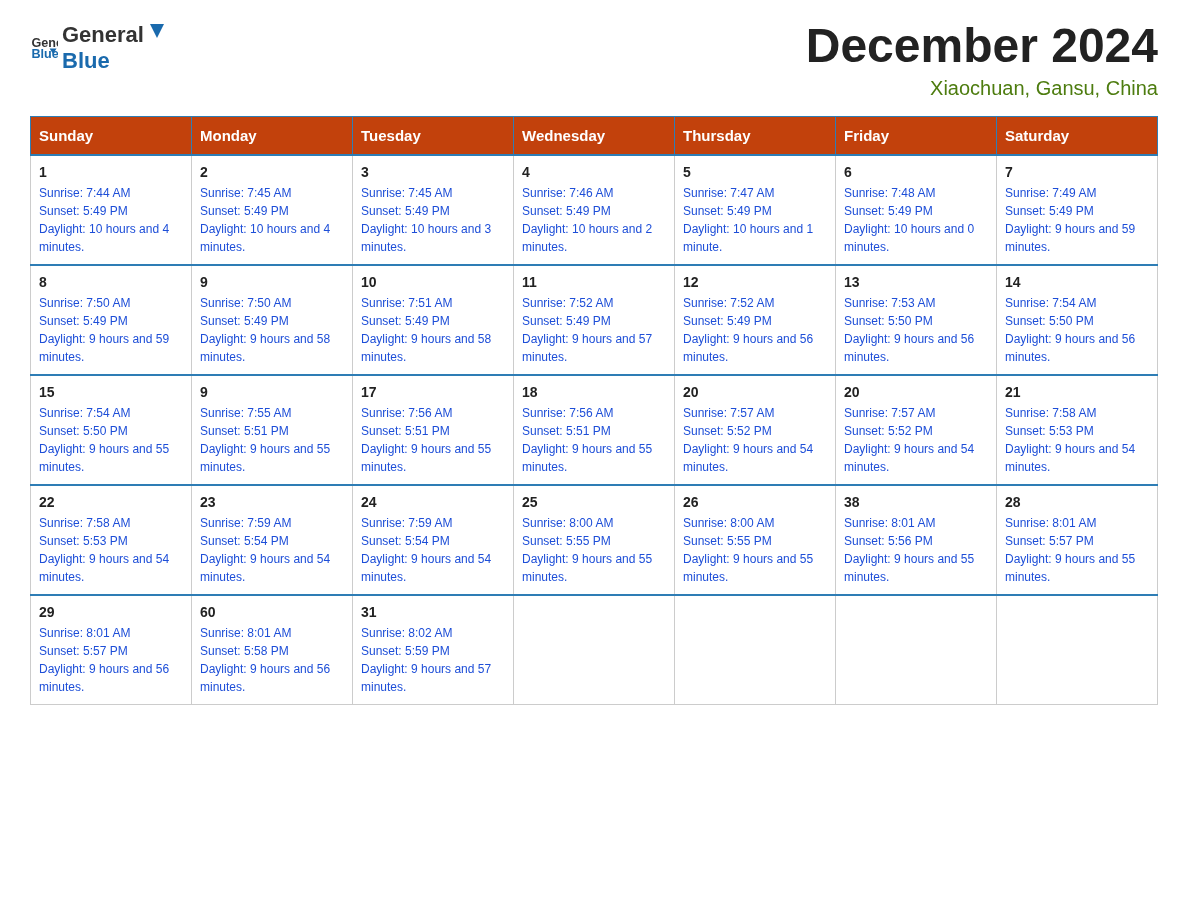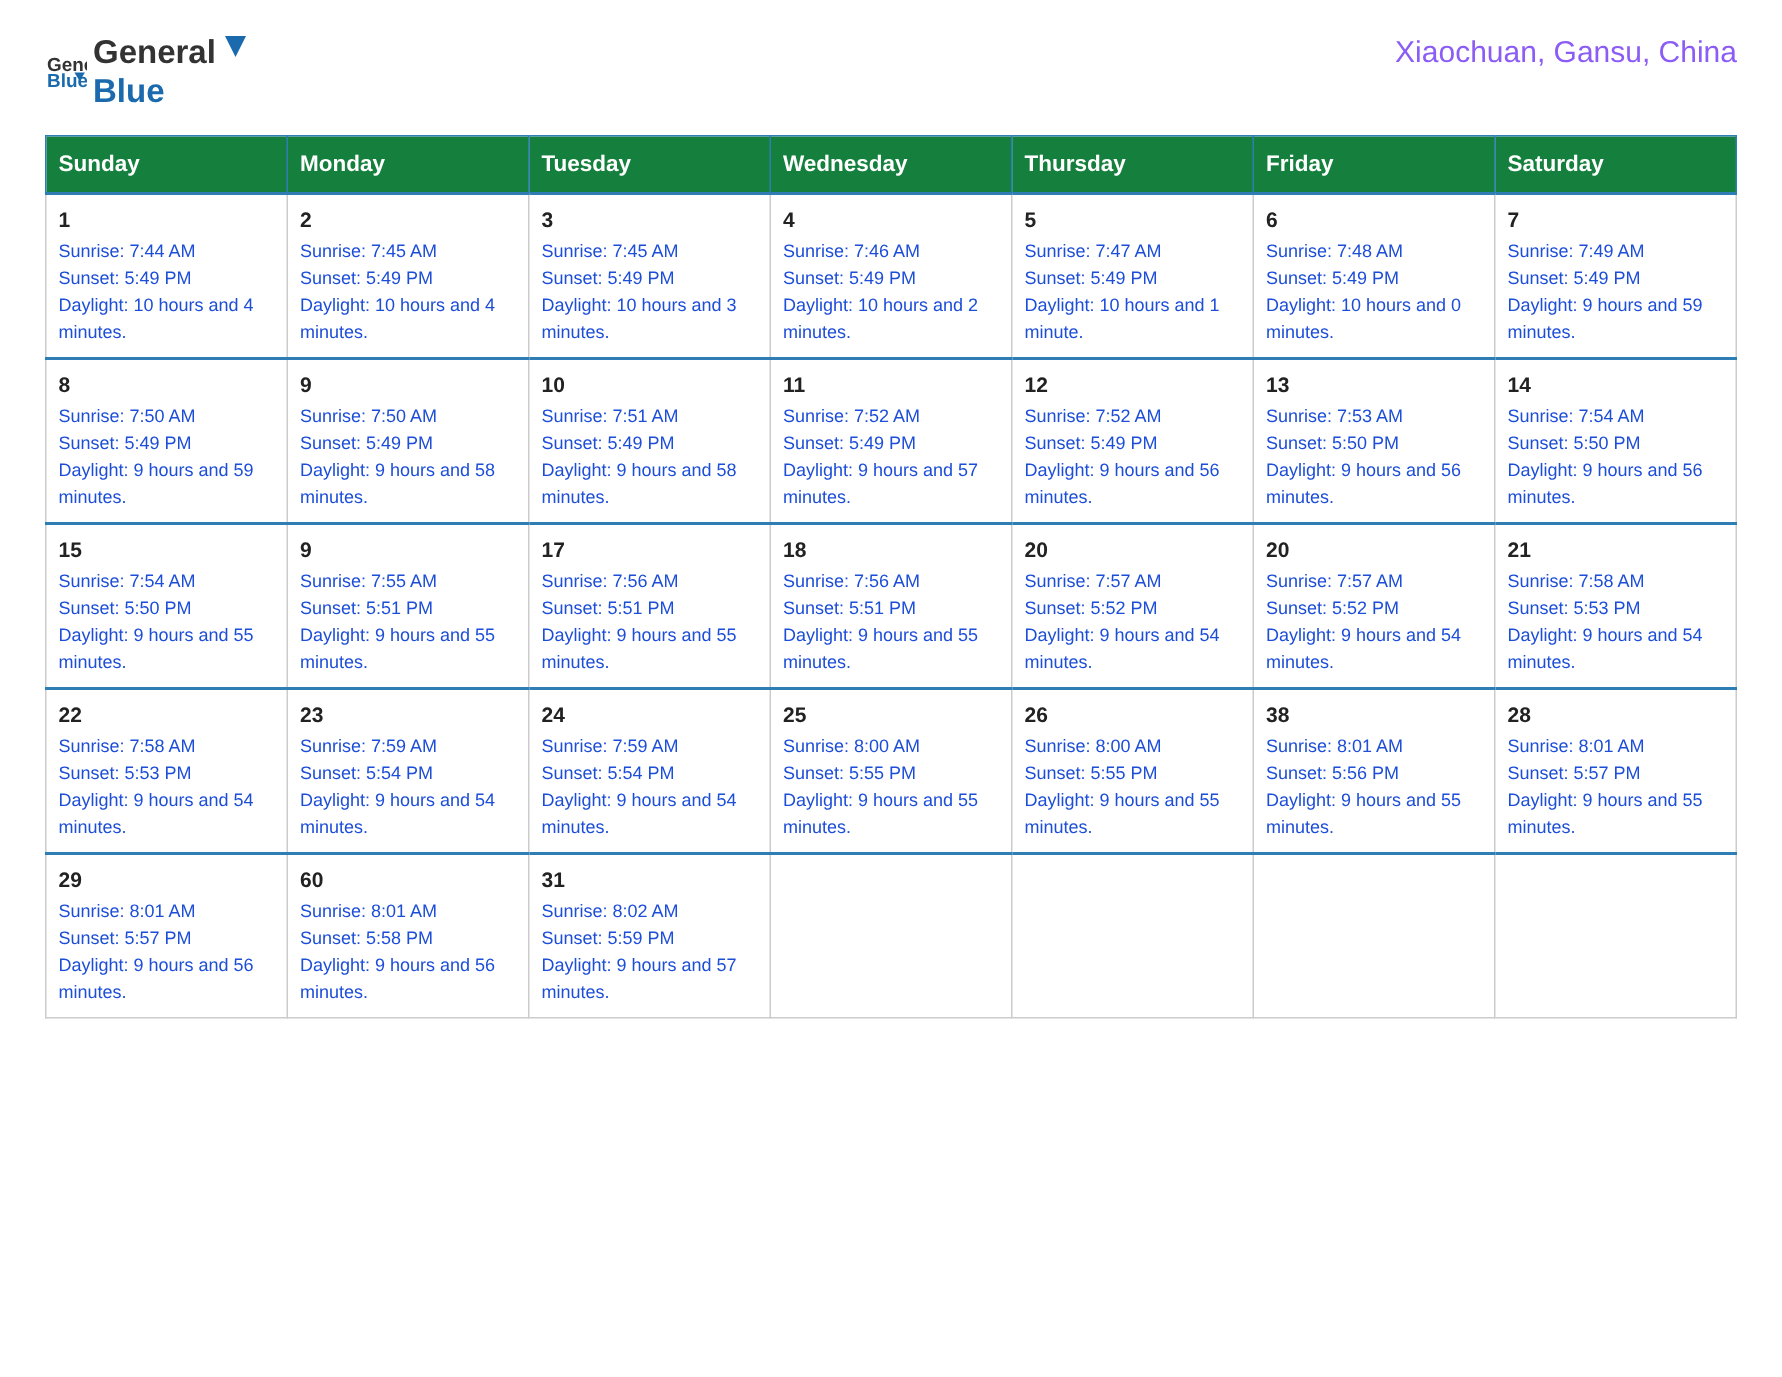--- a/index.html
+++ b/index.html
@@ -39,30 +39,30 @@
       text-align: right;
     }
     .month-title {
       font-size: 48px;
       font-weight: bold;
       color: #222;
       line-height: 1.1;
     }
     .location-subtitle {
       font-size: 20px;
-      color: #8b5cf6;
+      color: #4d7c0f;
       margin-top: 4px;
     }
     table {
       width: 100%;
       border-collapse: collapse;
       table-layout: fixed;
     }
     thead tr th {
-      background-color: #15803d;
+      background-color: #c2410c;
       color: #fff;
       font-size: 15px;
       font-weight: bold;
       padding: 10px 8px;
       text-align: left;
       border: 1px solid #2e7db5;
     }
     tbody tr td {
       vertical-align: top;
       padding: 8px 8px;
@@ -105,20 +105,21 @@
         <svg width="22" height="22" viewBox="0 0 22 22">
           <polygon points="4,4 18,4 11,18" fill="#1a6aad"></polygon>
         </svg>
       </div>
       <div>
         <span class="logo-text-blue">Blue</span>
       </div>
     </div>
   </div>
   <div class="title-section">
+    <div class="month-title">December 2024</div>
     <div class="location-subtitle">Xiaochuan, Gansu, China</div>
   </div>
 </div>
 
 <table>
   <thead>
     <tr>
     <th>Sunday</th>
         <th>Monday</th>
         <th>Tuesday</th>

